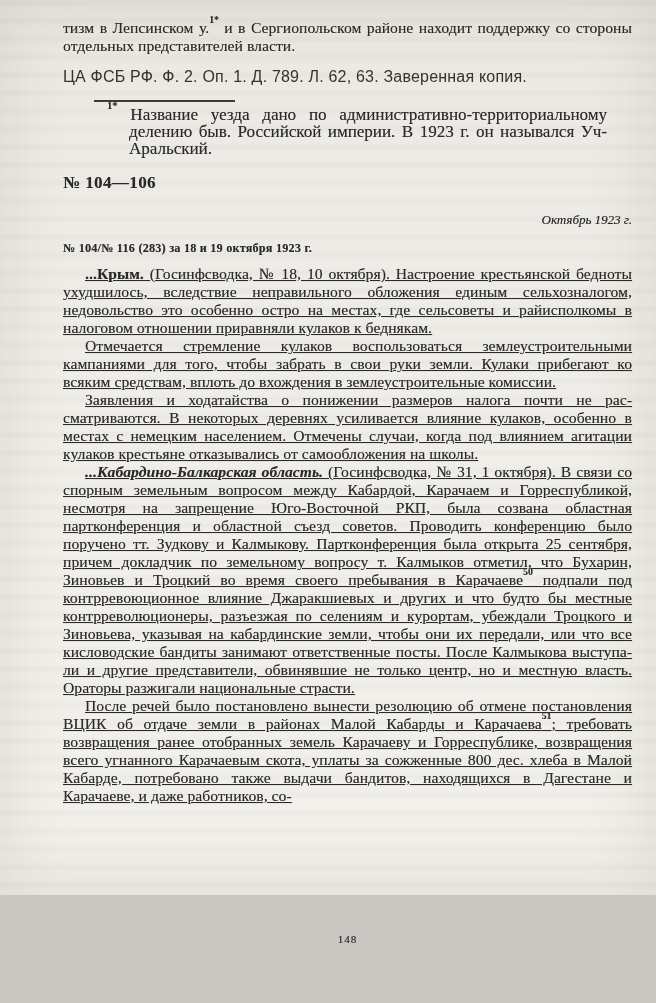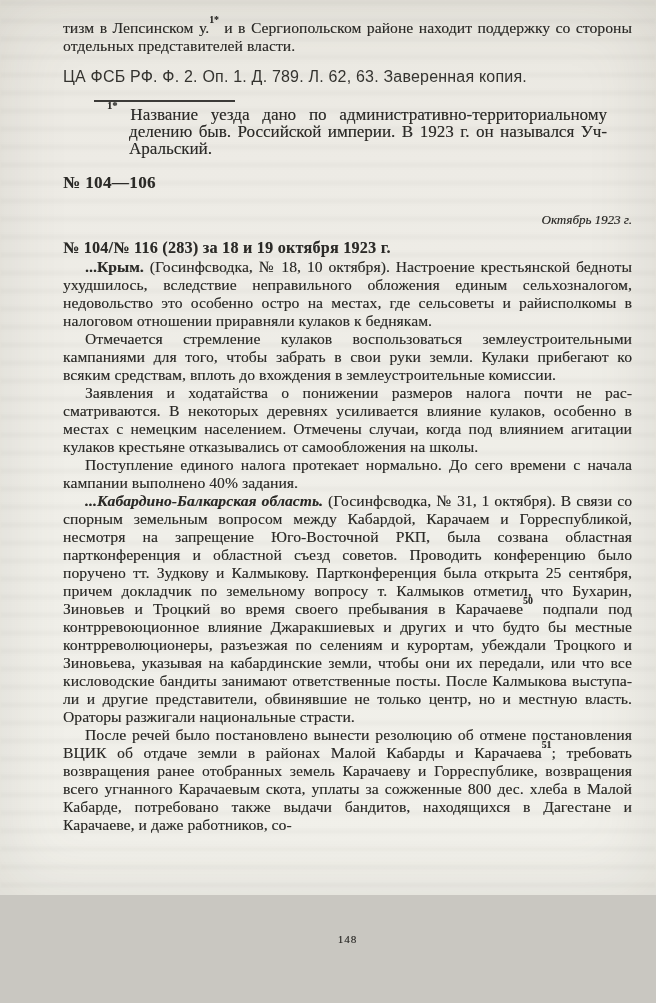--- a/index.html
+++ b/index.html
@@ -49,22 +49,22 @@
   .footnote{
     margin-left:44px;margin-right:25px;
     font-size:17px;line-height:17px;
     text-align:justify;
     padding-left:22px;text-indent:-22px;
   }
   .doc-number{margin-top:15px;font-size:17px;font-weight:bold;letter-spacing:0.4px;line-height:21px;}
   .doc-title{margin-top:1px;font-size:17px;font-weight:bold;letter-spacing:0.3px;line-height:22px;}
   .date-line{margin-top:18px;text-align:right;font-style:italic;font-size:13px;line-height:18px;}
   .date-line.second{margin-top:10px;}
-  .issue-heading{margin-top:9px;font-size:16px;font-weight:bold;letter-spacing:0.3px;line-height:20px;}
-  .doc-body{}
+  .issue-heading{margin-top:9px;font-size:12px;font-weight:bold;letter-spacing:0.3px;line-height:20px;}
+  .doc-body{margin-top:7px;text-decoration:underline;}
   .para{text-indent:22px;margin:0;}
   .para.region{font-weight:bold;}
   sup{font-size:0.62em;line-height:0;position:relative;top:-0.45em;letter-spacing:0;}
   .b{font-weight:bold;}
   .i{font-style:italic;}
   .page-number{
     position:absolute;left:63px;width:569px;top:933px;
     text-align:center;font-size:11px;letter-spacing:1px;
   }
 </style>
@@ -89,21 +89,20 @@
 
     <p class="date-line">Октябрь 1923 г.</p>
 
     <h3 class="issue-heading">№ 104/№ 116 (283) за 18 и 19 октября 1923 г.</h3>
 
 
     <div class="doc-body body-text">
         <p class="para"><span class="b">...Крым.</span><span> (Госинфсводка, № 18, 10 октября). Настроение крестьянской бедноты ухудшилось, вследствие неправильного обложения единым сель­хозналогом, недовольство это особенно остро на местах, где сельсоветы и райисполкомы в налоговом отношении приравняли кулаков к бедня­кам.</span></p>
         <p class="para"><span>Отмечается стремление кулаков воспользоваться землеустроительны­ми кампаниями для того, чтобы забрать в свои руки земли. Кулаки при­бегают ко всяким средствам, вплоть до вхождения в землеустроительные комиссии.</span></p>
         <p class="para"><span>Заявления и ходатайства о понижении размеров налога почти не рас­сматриваются. В некоторых деревнях усиливается влияние кулаков, осо­бенно в местах с немецким населением. Отмечены случаи, когда под вли­янием агитации кулаков крестьяне отказывались от самообложения на школы.</span></p>
-        <p class="para"><span>Поступление единого налога протекает нормально. До сего времени с начала кампании выполнено 40% задания.</span></p>
         <p class="para"><span class="b i">...Кабардино-Балкарская область.</span><span> (Госинфсводка, № 31, 1 октября). В связи со спорным земельным вопросом между Кабардой, Карачаем и Гор­республикой, несмотря на запрещение Юго-Восточной РКП, была созвана областная партконференция и областной съезд советов. Проводить конфе­ренцию было поручено тт. Зудкову и Калмыкову. Партконференция была открыта 25 сентября, причем докладчик по земельному вопросу т. Кал­мыков отметил, что Бухарин, Зиновьев и Троцкий во время своего пре­бывания в Карачаеве</span><sup class="b">50</sup><span> подпали под контрревоюционное влияние Джарак­шиевых и других и что будто бы местные контрреволюционеры, разъез­жая по селениям и курортам, убеждали Троцкого и Зиновьева, указывая на кабардинские земли, чтобы они их передали, или что все кисловод­ские бандиты занимают ответственные посты. После Калмыкова выступа­ли и другие представители, обвинявшие не только центр, но и местную власть. Ораторы разжигали национальные страсти.</span></p>
         <p class="para"><span>После речей было постановлено вынести резолюцию об отмене поста­новления ВЦИК об отдаче земли в районах Малой Кабарды и Карачае­ва</span><sup class="b">51</sup><span>; требовать возвращения ранее отобранных земель Карачаеву и Гор­республике, возвращения всего угнанного Карачаевым скота, уплаты за сожженные 800 дес. хлеба в Малой Кабарде, потребовано также выдачи бандитов, находящихся в Дагестане и Карачаеве, и даже работников, со-</span></p>
       </div>
 
   </div>
 
   <div class="page-number">148</div>
 </div>
 
 </body></html>

